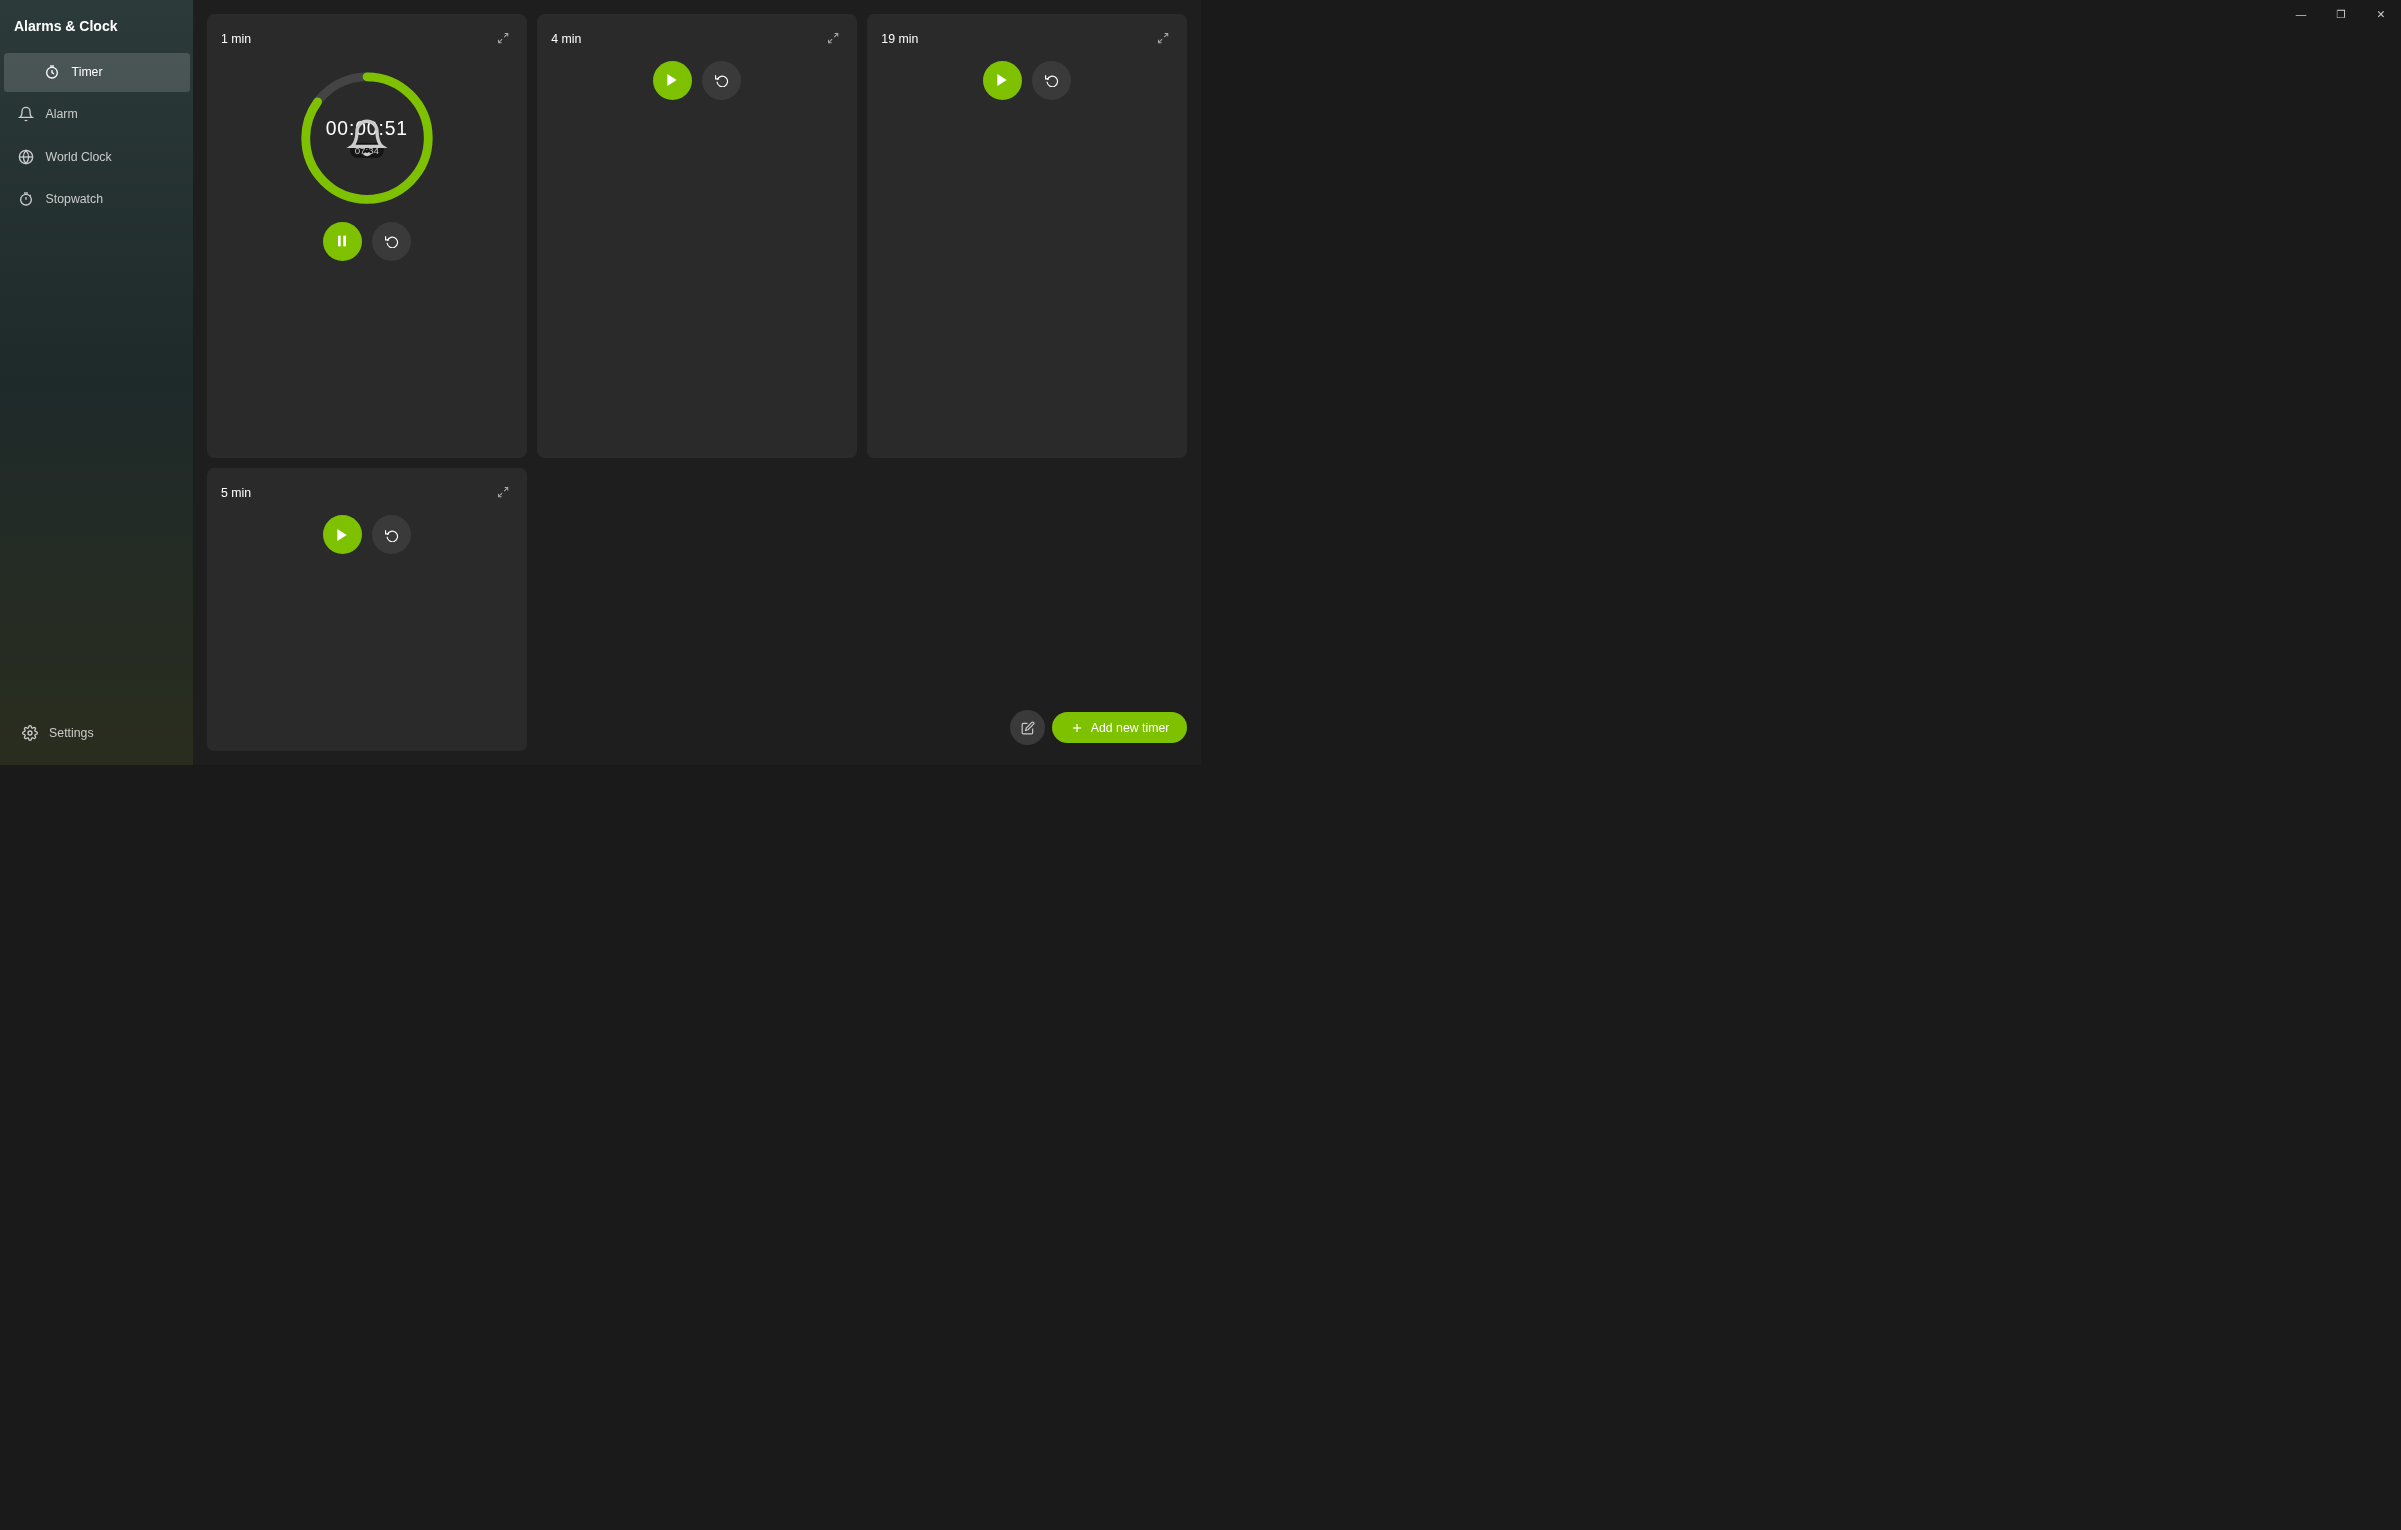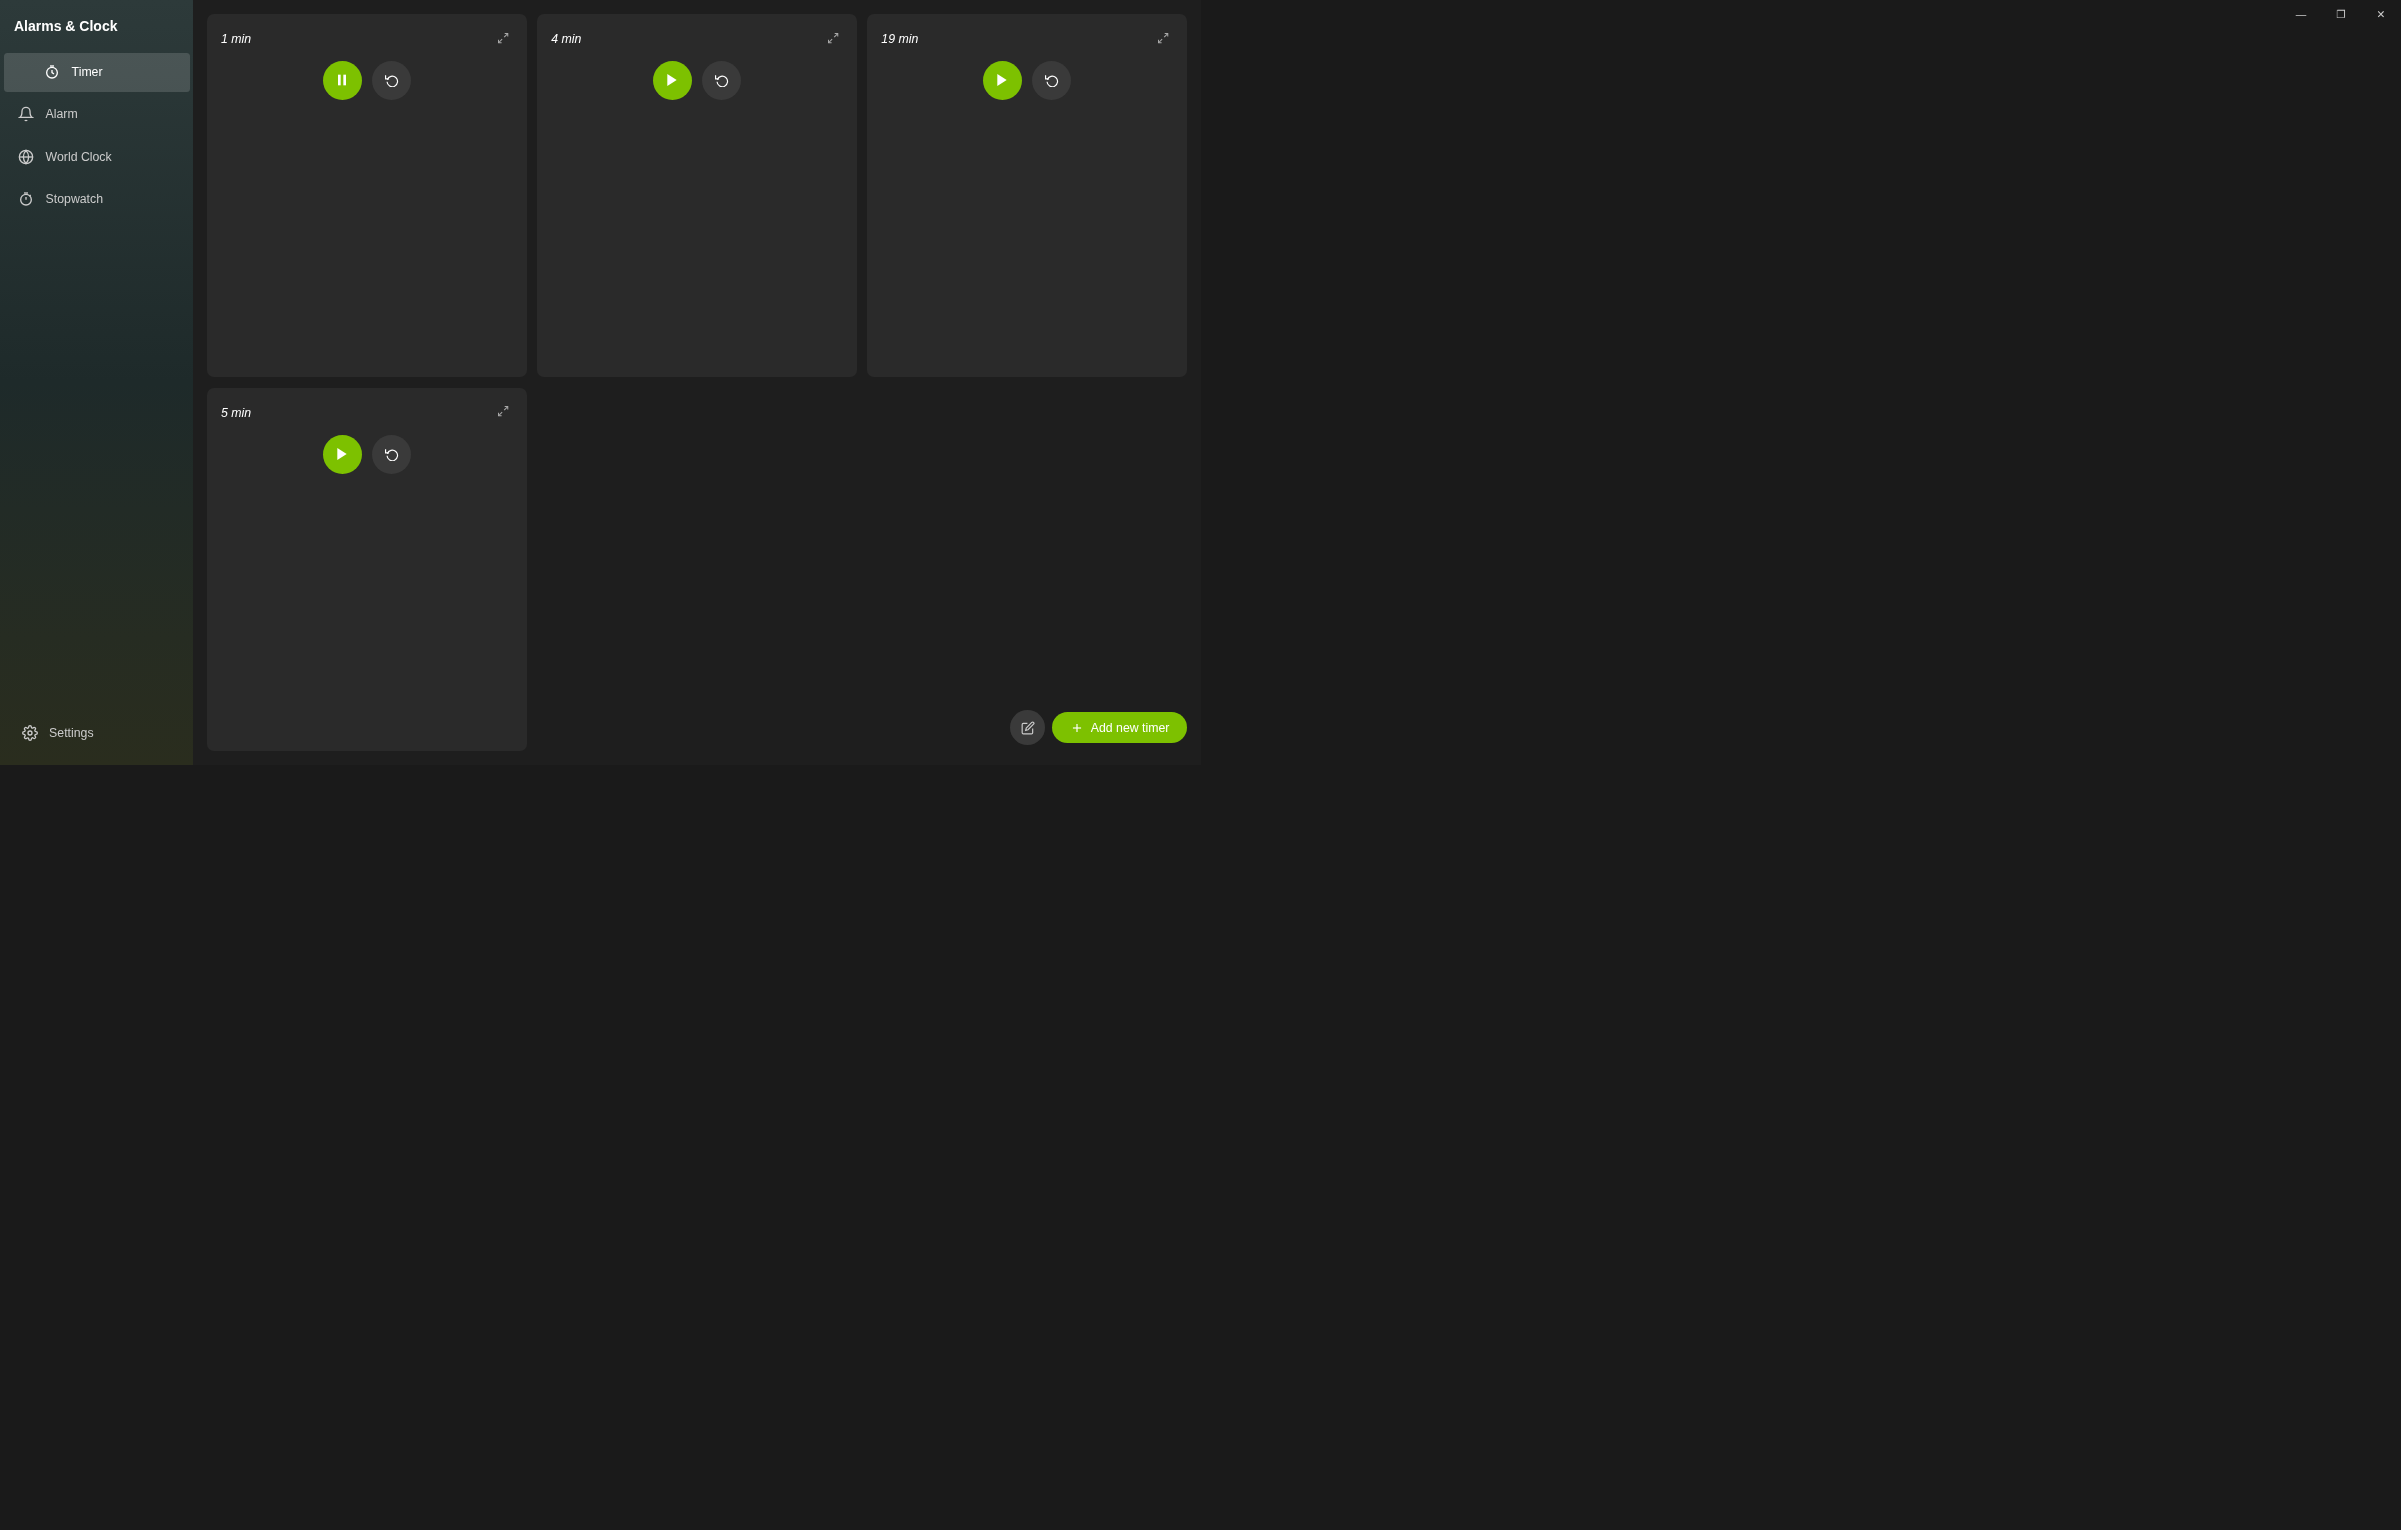--- a/index.html
+++ b/index.html
@@ -109,21 +109,20 @@
       width: 100%;
       display: flex;
       justify-content: space-between;
       align-items: center;
       margin-bottom: 10.5px;
     }
     .timer-label {
       color: #ffffff;
       font-size: 12.3px;
       font-weight: 400;
-      font-style: italic;
     }
     .expand-btn {
       color: #aaa;
       cursor: pointer;
       font-size: 12.3px;
       background: none;
       border: none;
       padding: 3.5px;
     }
 
@@ -331,20 +330,37 @@
         <span class="timer-label">1 min</span>
         <button class="expand-btn">
           <svg width="12.3" height="12.3" viewBox="0 0 24 24" fill="none" stroke="currentColor" stroke-width="2">
             <polyline points="15 3 21 3 21 9"></polyline>
             <polyline points="9 21 3 21 3 15"></polyline>
             <line x1="21" y1="3" x2="14" y2="10"></line>
             <line x1="3" y1="21" x2="10" y2="14"></line>
           </svg>
         </button>
       </div>
+      <div class="circle-container">
+        <svg viewBox="0 0 160 160">
+          <circle class="ring-bg" cx="80" cy="80" r="70"></circle>
+
+          <circle class="ring-progress ring-green" cx="80" cy="80" r="70" stroke-dasharray="373.5 439.8" stroke-dashoffset="0"></circle>
+        </svg>
+        <div class="circle-center">
+          <span class="timer-time">00:00:51</span>
+          <span class="timer-alarm">
+            <svg width="8.8" height="8.8" viewBox="0 0 24 24" fill="none" stroke="currentColor" stroke-width="2">
+              <path d="M18 8A6 6 0 0 0 6 8c0 7-3 9-3 9h18s-3-2-3-9"></path>
+              <path d="M13.73 21a2 2 0 0 1-3.46 0"></path>
+            </svg>
+            <span>07:34</span>
+          </span>
+        </div>
+      </div>
       <div class="timer-controls">
         <button class="btn-play-pause">
 
           <svg width="16" height="16" viewBox="0 0 24 24" fill="white">
             <rect x="6" y="4" width="4" height="16"></rect>
             <rect x="14" y="4" width="4" height="16"></rect>
           </svg>
         </button>
         <button class="btn-reset">
 

